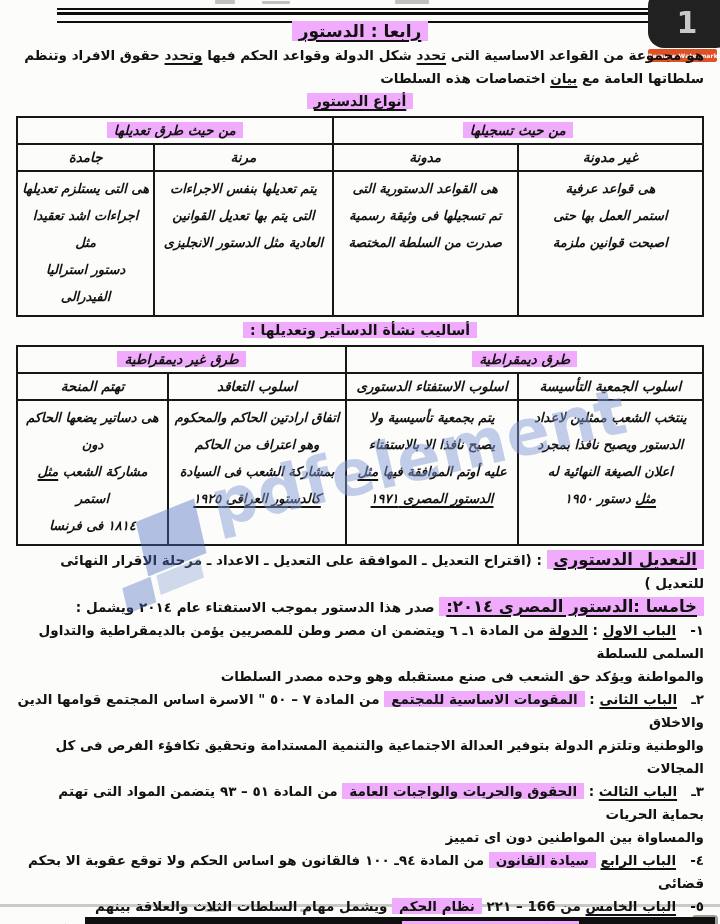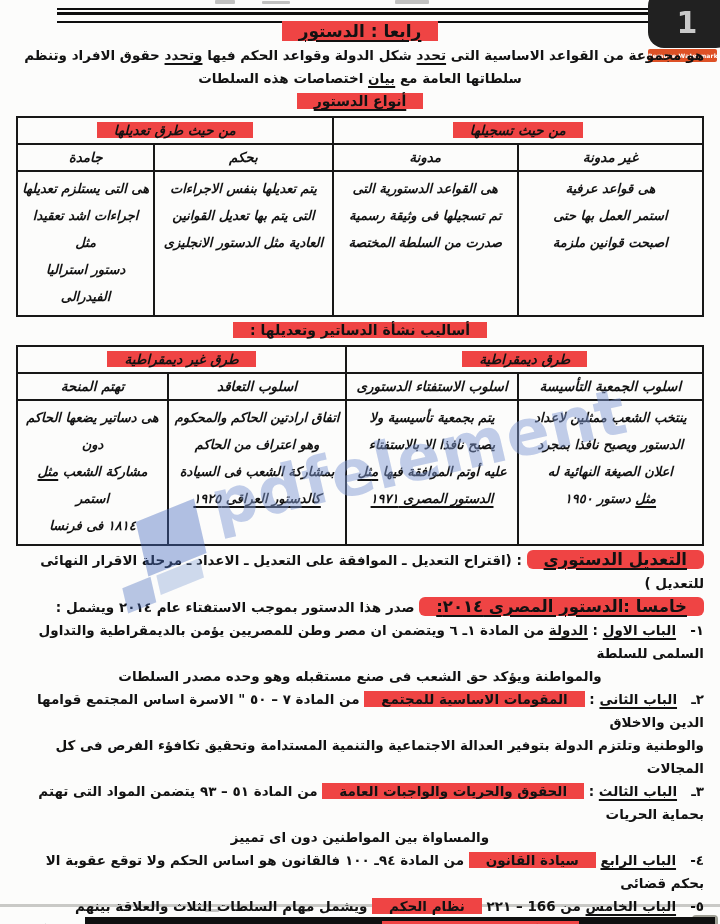--- a/index.html
+++ b/index.html
@@ -29,28 +29,28 @@
   .wm-logo .a{position:absolute;right:2px;top:0;width:62px;height:56px;background:rgba(72,108,190,.42);transform:skewY(-9deg);}
   .wm-logo .b{position:absolute;left:0;bottom:2px;width:30px;height:26px;background:rgba(72,108,190,.38);transform:skewY(-9deg);}
   .wm-logo .c{position:absolute;right:10px;top:58px;width:46px;height:20px;background:rgba(110,142,205,.32);transform:skewY(-9deg);}
   .wm-text{direction:ltr;font-weight:bold;font-size:64px;line-height:1;
            color:rgba(128,153,212,.48);letter-spacing:1px;}
 
   
   .content{position:absolute;top:20px;right:16px;left:16px;direction:rtl;text-align:right;
            color:#121212;font-weight:bold;font-size:13.5px;line-height:23px;z-index:2;}
   .center{text-align:center;}
-  .hl{background:#ef4444;padding:0 17px;margin-top:43px;}
+  .hl{background:#f0abfc;padding:0 7px;margin-top:43px;}
   .ul{text-decoration:underline;text-decoration-thickness:1.5px;text-underline-offset:3px;}
-  .lg{font-size:16.5px;border-radius:6px;}
+  .lg{font-size:16.5px;}
   .title{font-size:17px;}
   .h2{font-size:14px;}
   .para{margin:0;}
   .rl{min-height:23px;}
-  .rl.ctr{text-align:center;}
+  .rl.ctr{text-align:right;}
 
   table{width:100%;border-collapse:collapse;margin:3px 0 2px;}
   th,td{border:2px solid #171717;font-style:italic;}
   th{font-size:13.5px;height:23px;text-align:center;font-weight:bold;}
   td{font-size:13px;line-height:27px;padding:3px 4px 5px;text-align:center;vertical-align:top;}
   td .rl{min-height:20.5px;}
 </style>
 </head>
 <body>
 
@@ -93,21 +93,21 @@
 
     <table>
       <tbody>
           <tr>
         <th colspan="2"><span class="hl">من حيث تسجيلها</span></th>
         <th colspan="2"><span class="hl">من حيث طرق تعديلها</span></th>
       </tr>
       <tr>
         <th style="width:27%">غير مدونة</th>
         <th style="width:27%">مدونة</th>
-        <th style="width:26%">بحكم</th>
+        <th style="width:26%">مرنة</th>
         <th style="width:20%">جامدة</th>
       </tr>
       <tr>
         <td>
               <div class="rl">هى قواعد عرفية</div>
               <div class="rl">استمر العمل بها حتى</div>
               <div class="rl">اصبحت قوانين ملزمة</div>
             </td>
         <td>
               <div class="rl">هى القواعد الدستورية التى</div>

